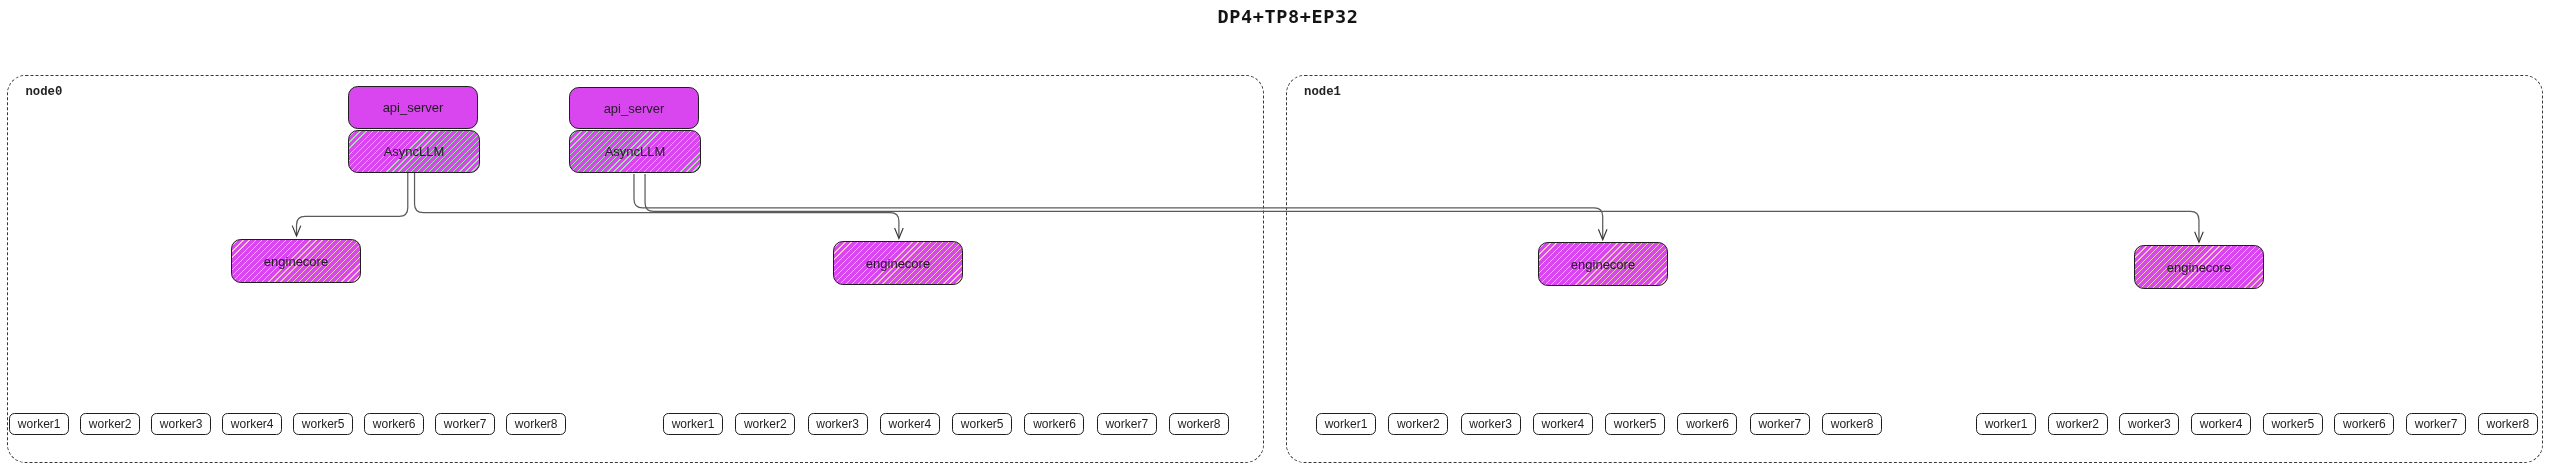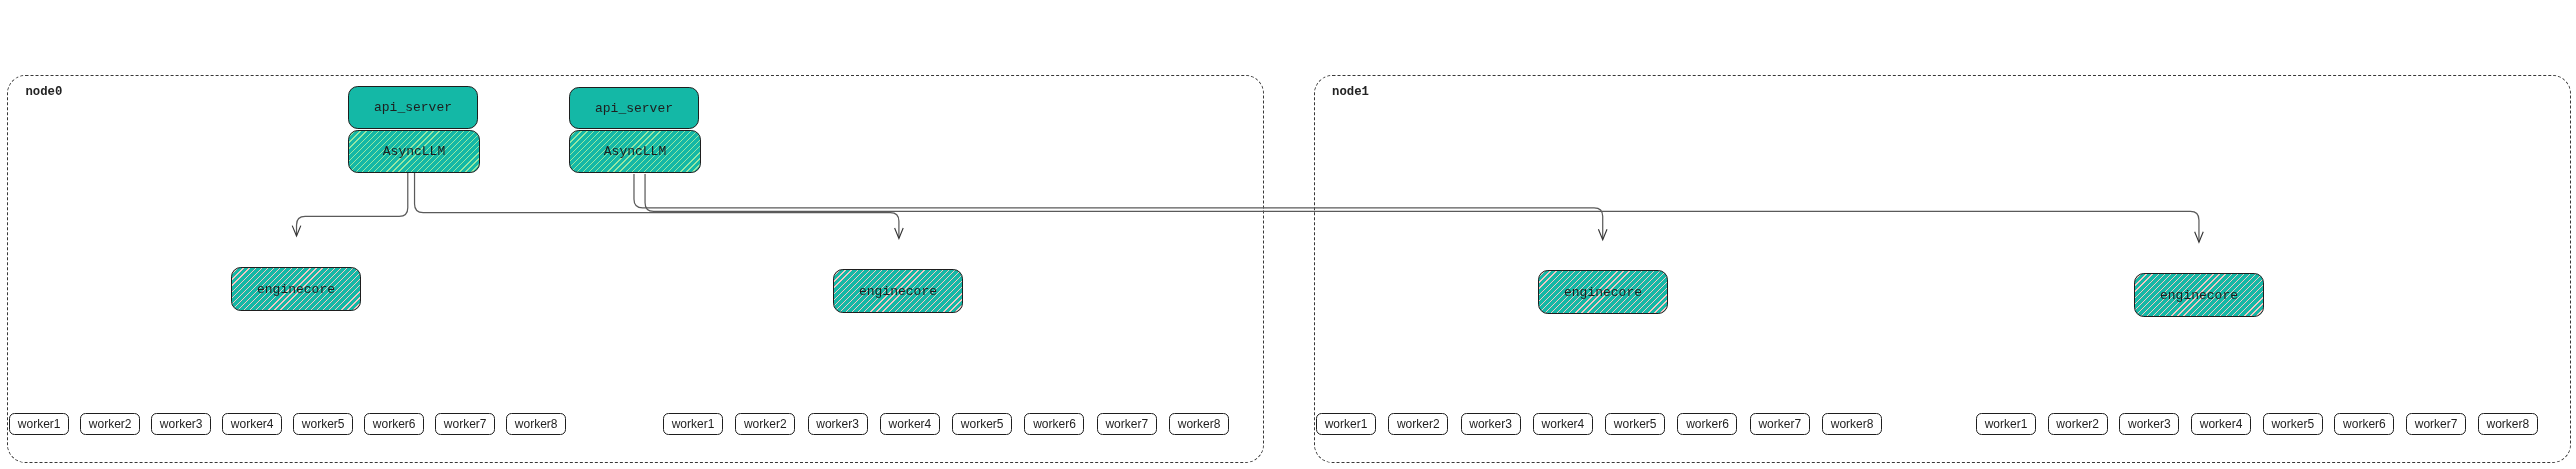--- a/index.html
+++ b/index.html
@@ -14,55 +14,55 @@
   }
   .node-box{
     position:absolute;border:1.5px dashed #383838;border-radius:18.5px;background:transparent;
   }
   .node-label{
     position:absolute;left:17px;top:8.6px;
     font-family:Liberation Mono, monospace;font-size:12.3px;font-weight:700;color:#232323;
   }
   .shape{
     position:absolute;display:flex;align-items:center;justify-content:center;
-    border:1.5px solid #1e1e1e;background:#14b8a6;box-sizing:border-box;font-family:Liberation Mono, monospace;
+    border:1.5px solid #1e1e1e;background:#d946ef;box-sizing:border-box;
   }
   .big{border-radius:9.8px;font-size:13px;}
   .hatch-green{
     background-image:repeating-linear-gradient(135deg, rgba(0,0,0,0) 0px, rgba(0,0,0,0) 3.4px, #98e7a3 3.4px, #98e7a3 4.3px);
     text-align:center;
   }
   .hatch-red{
     background-image:repeating-linear-gradient(135deg, rgba(0,0,0,0) 0px, rgba(0,0,0,0) 3.4px, #f5c6c2 3.4px, #f5c6c2 4.3px);
-    margin-top:28px;
   }
   .worker-row{
     position:absolute;top:413px;display:flex;
   }
   .worker{
     width:60px;height:21.5px;flex:0 0 auto;display:flex;align-items:center;justify-content:center;
     border:1.2px solid #1e1e1e;border-radius:5.5px;background:#fff;box-sizing:border-box;
     font-size:12px;color:#1e1e1e;white-space:nowrap;
   }
   .gap18{gap:11px;} .gap19{gap:11.7px;} .gap20{gap:12.3px;}
   svg.wires{position:absolute;left:0;top:0;}
   .wire{fill:none;stroke:#5a5a5a;stroke-width:2px;}
   .arrowhead{fill:none;stroke:#333333;stroke-width:1.8px;}
 </style>
 </head>
 <body>
 
 <div class="canvas">
 
+  <div class="title">DP4+TP8+EP32</div>
 
   <div class="node-box" style="left:7.4px;top:75px;width:1255px;height:386px;">
     <div class="node-label">node0</div>
   </div>
 
-  <div class="node-box" style="left:1314px;top:75px;width:1255px;height:386px;">
+  <div class="node-box" style="left:1286px;top:75px;width:1255px;height:386px;">
     <div class="node-label">node1</div>
   </div>
 
   <svg class="wires" width="2576" height="469" viewBox="0 0 4188 763">
     <path class="wire" d="M 662 281 L 662 338 Q 662 352 648 352 L 495 352 Q 481 352 481 366 L 481 383"></path>
     <path class="arrowhead" d="M 474 367 L 481 384 L 488 367"></path>
     <path class="wire" d="M 673 281 L 673 332 Q 673 346 687 346 L 1447 346 Q 1461 346 1461 360 L 1461 387"></path>
     <path class="arrowhead" d="M 1454 371 L 1461 388 L 1468 371"></path>
     <path class="wire" d="M 1030 283 L 1030 324 Q 1030 338 1044 338 L 2592 338 Q 2606 338 2606 352 L 2606 389"></path>
     <path class="arrowhead" d="M 2599 373 L 2606 390 L 2613 373"></path>

